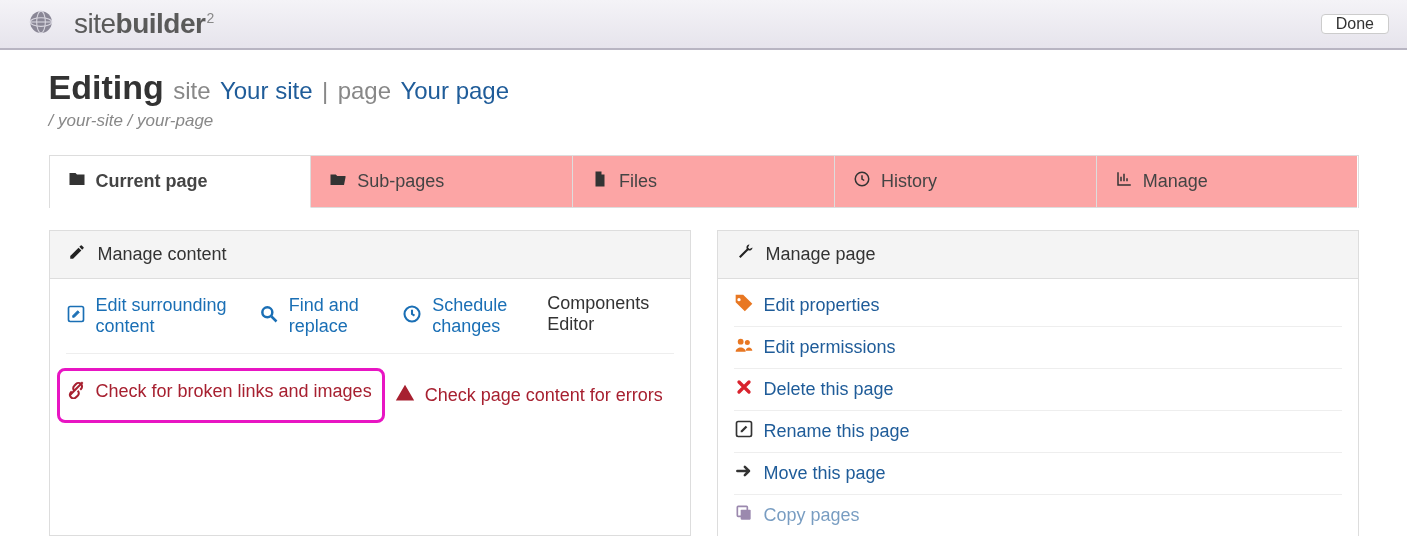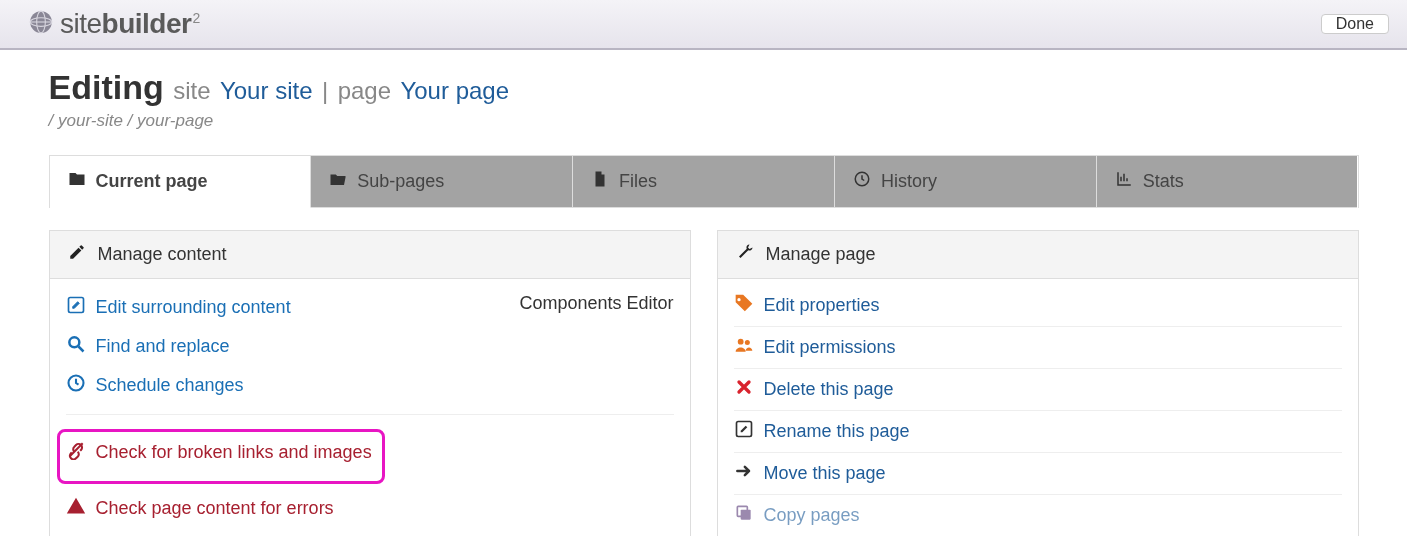--- a/index.html
+++ b/index.html
@@ -14,21 +14,21 @@
     border-bottom: 2px solid #b8b5c2;
     height: 50px;
     display: flex;
     align-items: center;
     justify-content: space-between;
     padding: 0 18px 0 28px;
   }
   .brand {
     display: flex;
     align-items: center;
-    gap: 6px;
+    gap: 20px;
   }
   .brand-text {
     font-size: 28px;
     color: #5a5a5a;
     font-weight: 400;
     letter-spacing: -0.5px;
   }
   .brand-text b { font-weight: 700; }
   .brand-sq {
     font-size: 14px;
@@ -67,21 +67,21 @@
   }
   .breadcrumb a { color: #888; font-style: italic; text-decoration: none; }
   .tabs {
     display: flex;
     border: 1px solid #ddd;
     border-bottom: none;
   }
   .tab {
     flex: 1;
     padding: 14px 18px;
-    background: #a3a3a3;
+    background: #fca5a5;
     border-right: 1px solid #ddd;
     border-bottom: 1px solid #ddd;
     cursor: pointer;
     display: flex;
     align-items: center;
     gap: 10px;
     font-size: 18px;
     color: #444;
   }
   .tab:last-child { border-right: none; }
@@ -111,21 +111,21 @@
   }
   .panel-header svg { width: 18px; height: 18px; fill: #222; }
   .panel-body {
     padding: 14px 16px 18px 16px;
   }
   .row-split {
     display: flex;
     justify-content: space-between;
     align-items: flex-start;
   }
-  .links { display: flex; flex-direction: column; gap: 10px; }
+  .links { display: flex; flex-direction: row; gap: 10px; }
   .link {
     display: flex;
     align-items: center;
     gap: 10px;
     font-size: 18px;
     text-decoration: none;
     cursor: pointer;
     padding: 2px 0;
   }
   .link svg { width: 20px; height: 20px; flex-shrink: 0; }
@@ -215,21 +215,21 @@
       <span><svg viewBox="0 0 24 24">
             <circle cx="12" cy="12" r="9" fill="none" stroke="#333" stroke-width="2"></circle>
             <path d="M12 7v5l3 2" fill="none" stroke="#333" stroke-width="2"></path>
           </svg></span>
       <span>History</span>
     </div>
     <div class="tab">
       <span><svg viewBox="0 0 24 24">
             <path d="M3 3v18h18v-2H5V3H3zm4 12h2V9H7v6zm4 0h2V5h-2v10zm4 0h2v-4h-2v4z"></path>
           </svg></span>
-      <span>Stats</span>
+      <span>Manage</span>
     </div>
   </div>
 
   <div class="cols">
 
     <div class="panel">
       <div class="panel-header">
         <span><svg viewBox="0 0 24 24">
               <path d="M3 17.25V21h3.75L17.81 9.94l-3.75-3.75L3 17.25zM20.71 7.04a1 1 0 000-1.41l-2.34-2.34a1 1 0 00-1.41 0l-1.83 1.83 3.75 3.75 1.83-1.83z"></path>
             </svg></span>

